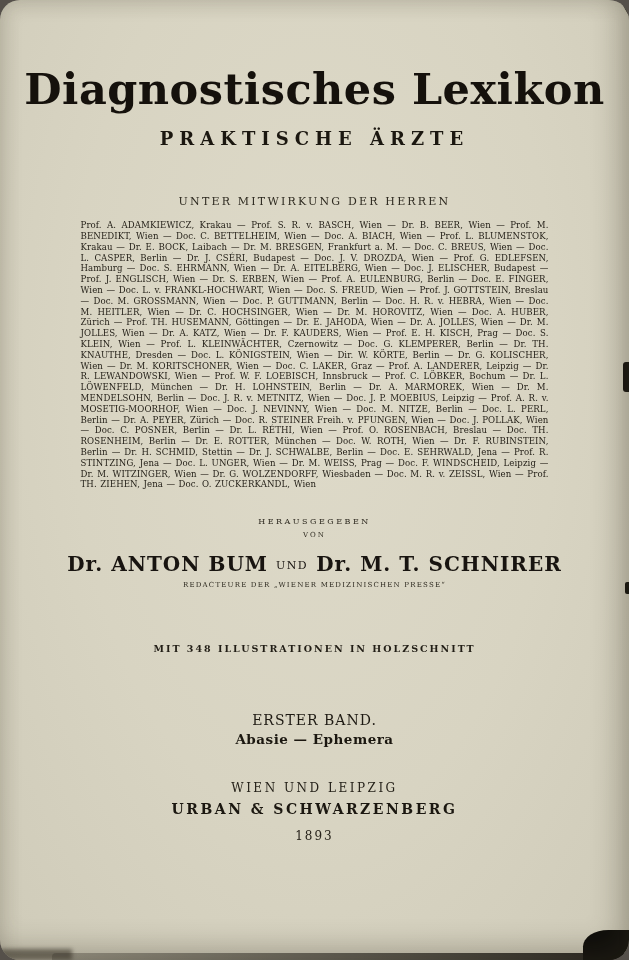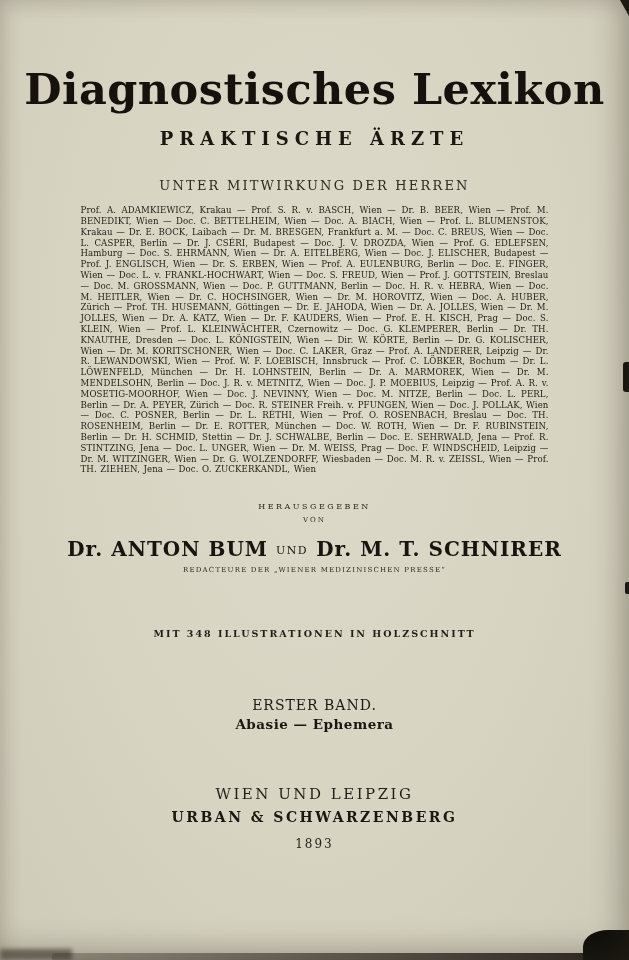--- a/index.html
+++ b/index.html
@@ -6,20 +6,21 @@
   .page {
     position: relative;
     width: 629px;
     height: 960px;
     margin: 0 auto;
     overflow: hidden;
     background: radial-gradient(ellipse at 50% 38%, #dedac9 0%, #d8d4c2 55%, #cfcbb9 100%);
     color: #211d15;
     font-family: "DejaVu Serif", "Liberation Serif", serif;
     text-align: center;
+    border-radius: 20px;
   }
   .page::after {
     content: "";
     position: absolute;
     inset: 0;
     pointer-events: none;
     box-shadow: inset -10px -12px 28px rgba(62, 56, 40, 0.32),
                 inset 6px 6px 18px rgba(62, 56, 40, 0.12);
   }
   .main-title {
@@ -38,22 +39,22 @@
     color: #2a261d;
   }
   .subtitle {
     margin-top: 15px;
     font-size: 18px;
     font-weight: bold;
     letter-spacing: 6px;
     color: #1b1710;
   }
   .contrib-heading {
-    margin-top: 29px;
-    font-size: 13px;
+    margin-top: 46px;
+    font-size: 11px;
     letter-spacing: 2.2px;
     color: #2e2a20;
   }
   .contributors {
     width: 468px;
     margin: 12px auto 0;
     font-size: 8.6px;
     line-height: 10.8px;
     letter-spacing: 0.1px;
     word-spacing: 0.6px;
@@ -106,22 +107,22 @@
     color: #1d1912;
   }
   .volume-range {
     margin-top: 3px;
     font-size: 13.5px;
     font-weight: bold;
     letter-spacing: 0.5px;
     color: #1b1710;
   }
   .imprint-cities {
-    margin-top: 53px;
-    font-size: 15px;
+    margin-top: 34px;
+    font-size: 12px;
     letter-spacing: 2.5px;
     color: #221e16;
   }
   .imprint-publisher {
     margin-top: 6px;
     font-size: 14px;
     font-weight: bold;
     letter-spacing: 2.5px;
     color: #1b1710;
   }

